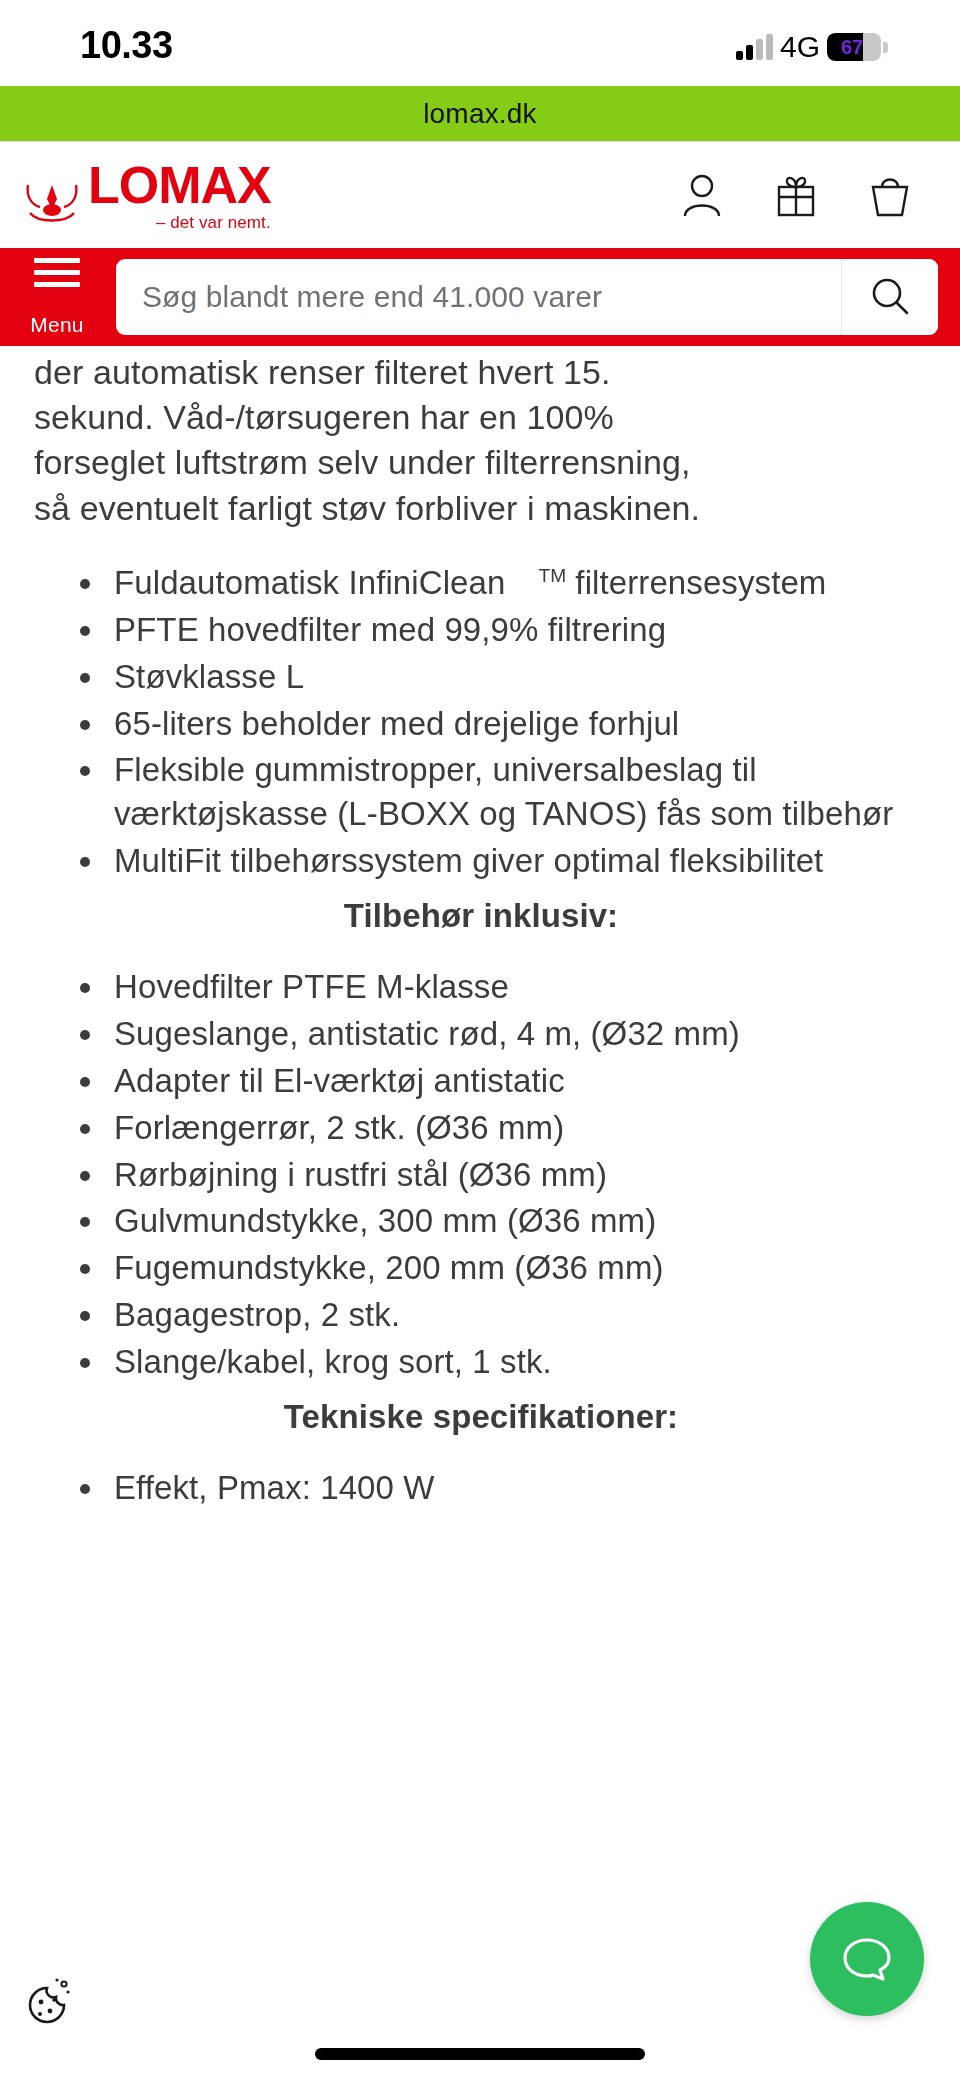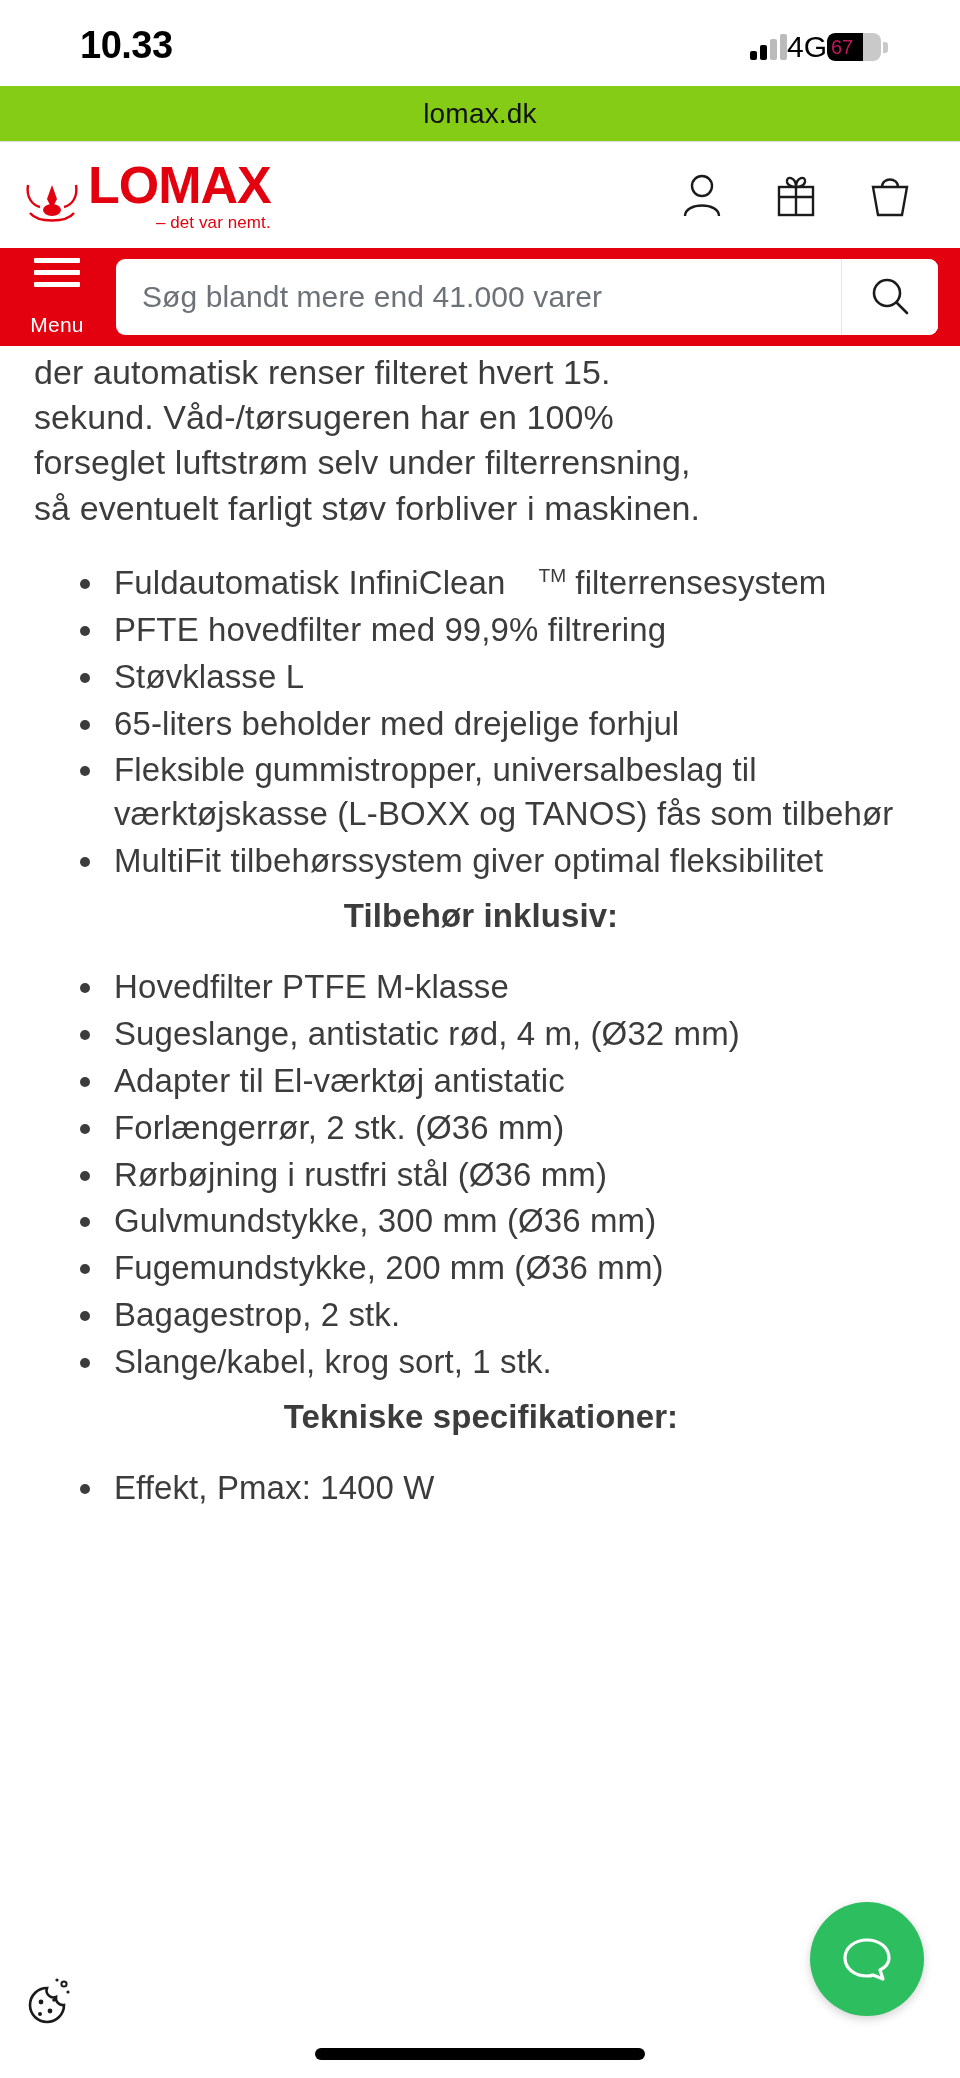--- a/index.html
+++ b/index.html
@@ -33,21 +33,21 @@
     font-weight: 600;
     letter-spacing: -0.5px;
     color: #000;
   }
   .sb-right {
     position: absolute;
     right: 72px;
     top: 30px;
     display: flex;
     align-items: center;
-    gap: 0;
+    gap: 7px;
   }
   .sb-signal { display: flex; align-items: flex-end; gap: 3px; height: 26px; }
   .sb-signal i { display: block; width: 7px; border-radius: 2px; background: #000; }
   .sb-signal i:nth-child(1) { height: 9px; }
   .sb-signal i:nth-child(2) { height: 15px; }
   .sb-signal i:nth-child(3) { height: 21px; background: #bbb; }
   .sb-signal i:nth-child(4) { height: 26px; background: #bbb; }
   .sb-net { font-size: 30px; font-weight: 500; color: #000; letter-spacing: 0; }
   .sb-batt {
     position: relative;
@@ -59,24 +59,24 @@
   }
   .sb-batt .fill {
     position: absolute; left: 0; top: 0; bottom: 0;
     width: 67%;
     background: #000;
     border-radius: 8px 0 0 8px;
   }
   .sb-batt .pct {
     position: relative;
     z-index: 2;
-    color: #be185d;
+    color: #6d28d9;
     font-size: 20px;
-    font-weight: 400;
-    padding-left: 4px;
+    font-weight: 700;
+    padding-left: 14px;
     line-height: 28px;
   }
   .sb-batt-tip {
     width: 5px; height: 11px;
     background: #c9c9c9;
     border-radius: 0 3px 3px 0;
     margin-left: 2px;
   }
 
   

